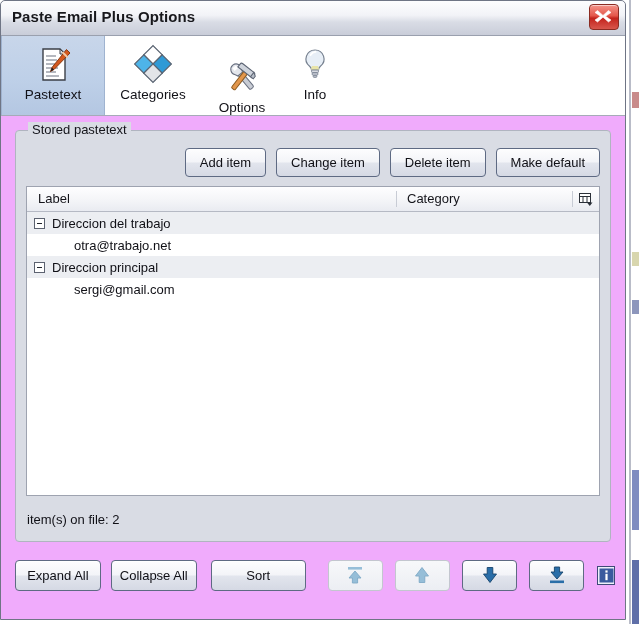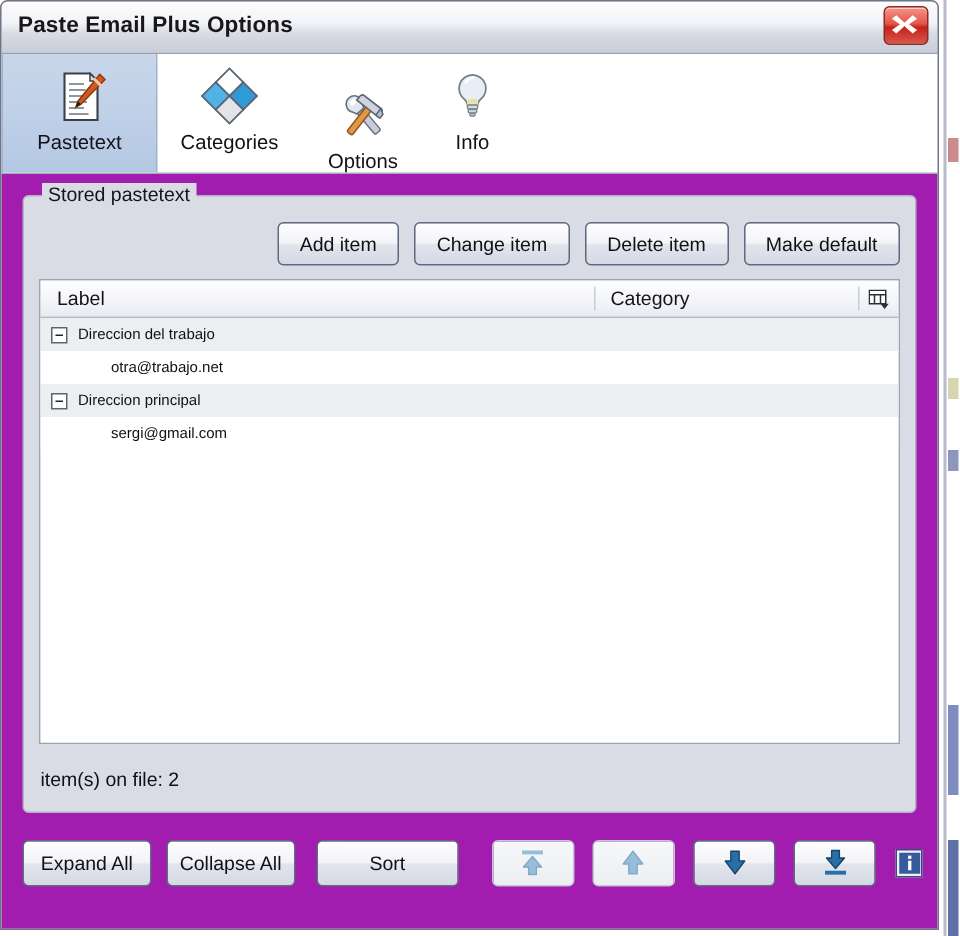--- a/index.html
+++ b/index.html
@@ -130,21 +130,21 @@
     white-space: nowrap;
   }
   #tab-categories { width: 96px; text-align: center; }
   #tab-options { width: 82px; justify-content: flex-end; }
   #tab-info { width: 64px; }
 
   
   #body {
     position: relative;
     height: 506px;
-    background: #a21caf;
+    background: #f0abfc;
   }
 
   
   #groupbox {
     position: absolute;
     left: 14px;
     top: 14px;
     width: 596px;
     height: 412px;
     box-sizing: border-box;
@@ -241,21 +241,21 @@
   #list-rows {
     position: relative;
     background: #ffffff;
     height: 284px;
   }
   .row {
     position: relative;
     height: 22px;
     display: flex;
     align-items: center;
-    font-size: 10px;
+    font-size: 13px;
     color: #101016;
   }
   .row.group {
     background: #eceef2;
     padding-left: 7px;
   }
   .row.child {
     background: #ffffff;
     padding-left: 47px;
   }

